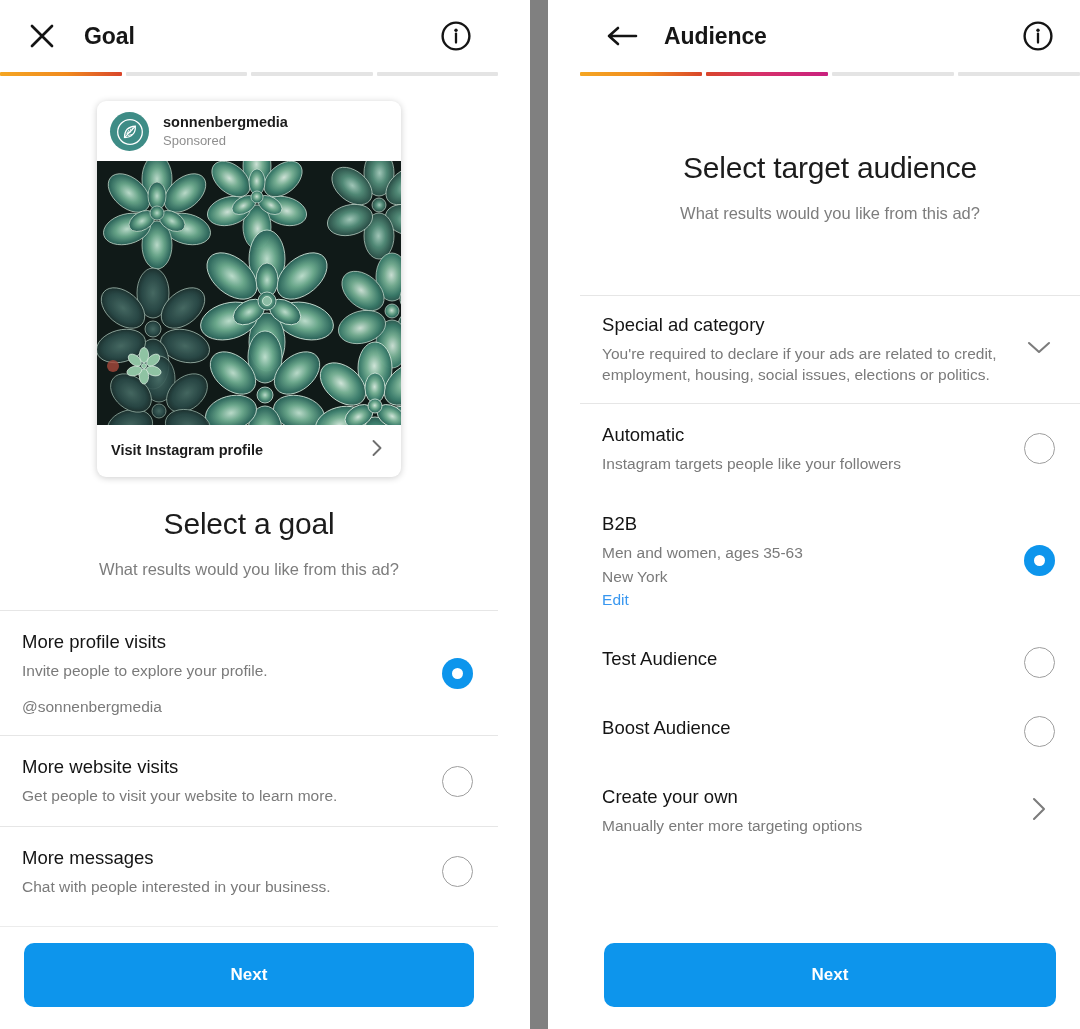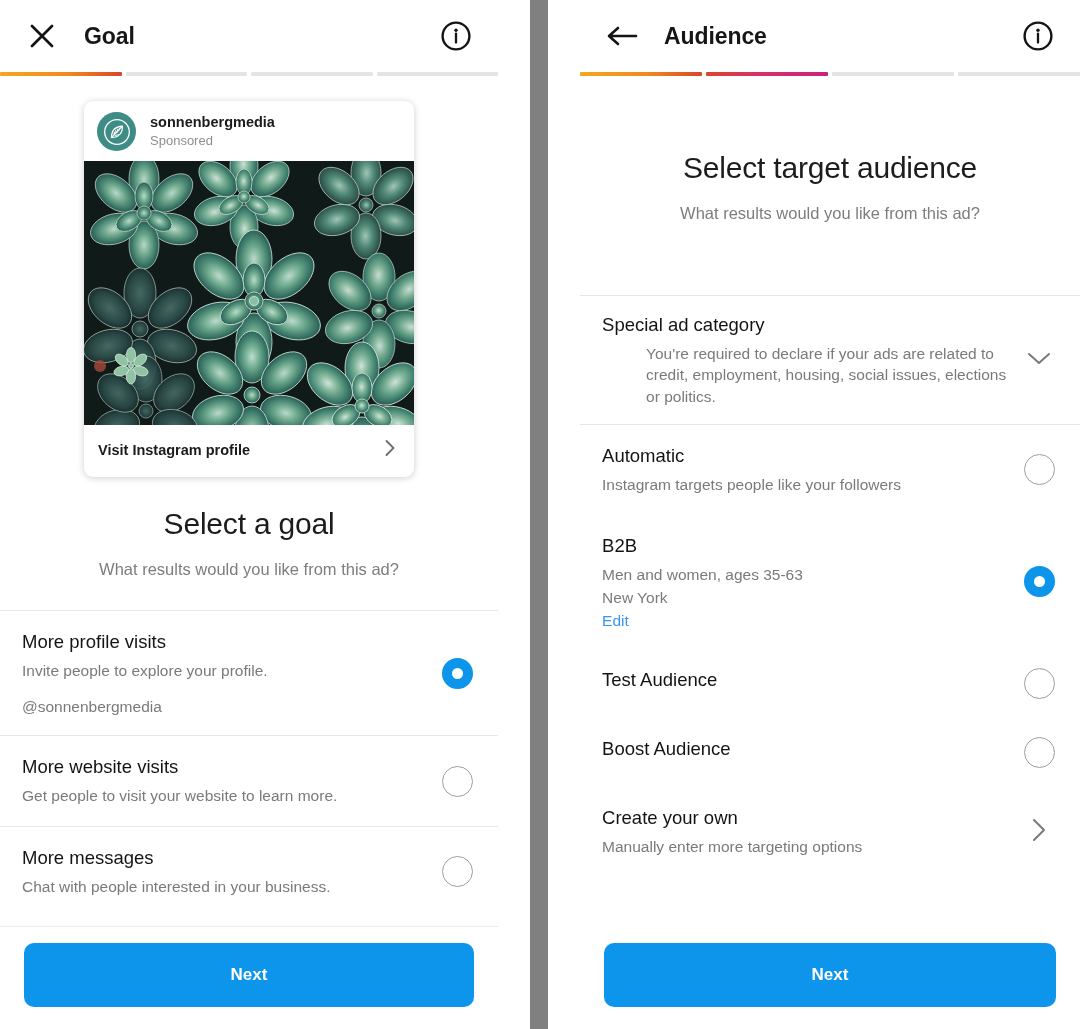--- a/index.html
+++ b/index.html
@@ -70,21 +70,21 @@
     flex-direction: column;
   }
 
   
   .card-wrap {
     display: flex;
     justify-content: center;
     padding-top: 24px;
   }
   .ad-card {
-    width: 330px;
+    width: 304px;
     background: #fff;
     border-radius: 9px;
     box-shadow: 0 1px 7px rgba(0,0,0,0.20);
     overflow: hidden;
   }
   .ad-head {
     display: flex;
     align-items: center;
     padding: 11px 12px 10px 13px;
   }
@@ -510,21 +510,21 @@
         <div class="h1">Select target audience</div>
         <div class="sub">What results would you like from this ad?</div>
       </div>
 
       <div style="height:72px;"></div>
       <div class="hr"></div>
 
       <div class="opt" style="padding-top:17px;padding-bottom:17px;">
         <div class="opt-main">
           <div class="opt-title">Special ad category</div>
-          <div class="opt-desc" style="max-width:400px;margin-left:44px;">You're required to declare if your ads are related to credit, employment, housing, social issues, elections or politics.</div>
+          <div class="opt-desc" style="max-width:400px;">You're required to declare if your ads are related to credit, employment, housing, social issues, elections or politics.</div>
         </div>
         <div class="opt-ctrl">
           <span>
             <svg width="28" height="20" viewBox="0 0 28 20">
               <path d="M4 6 L14 15 L24 6" stroke="#7c7c7c" stroke-width="2.1" fill="none" stroke-linecap="round" stroke-linejoin="round"></path>
             </svg>
           </span>
         </div>
       </div>
 

